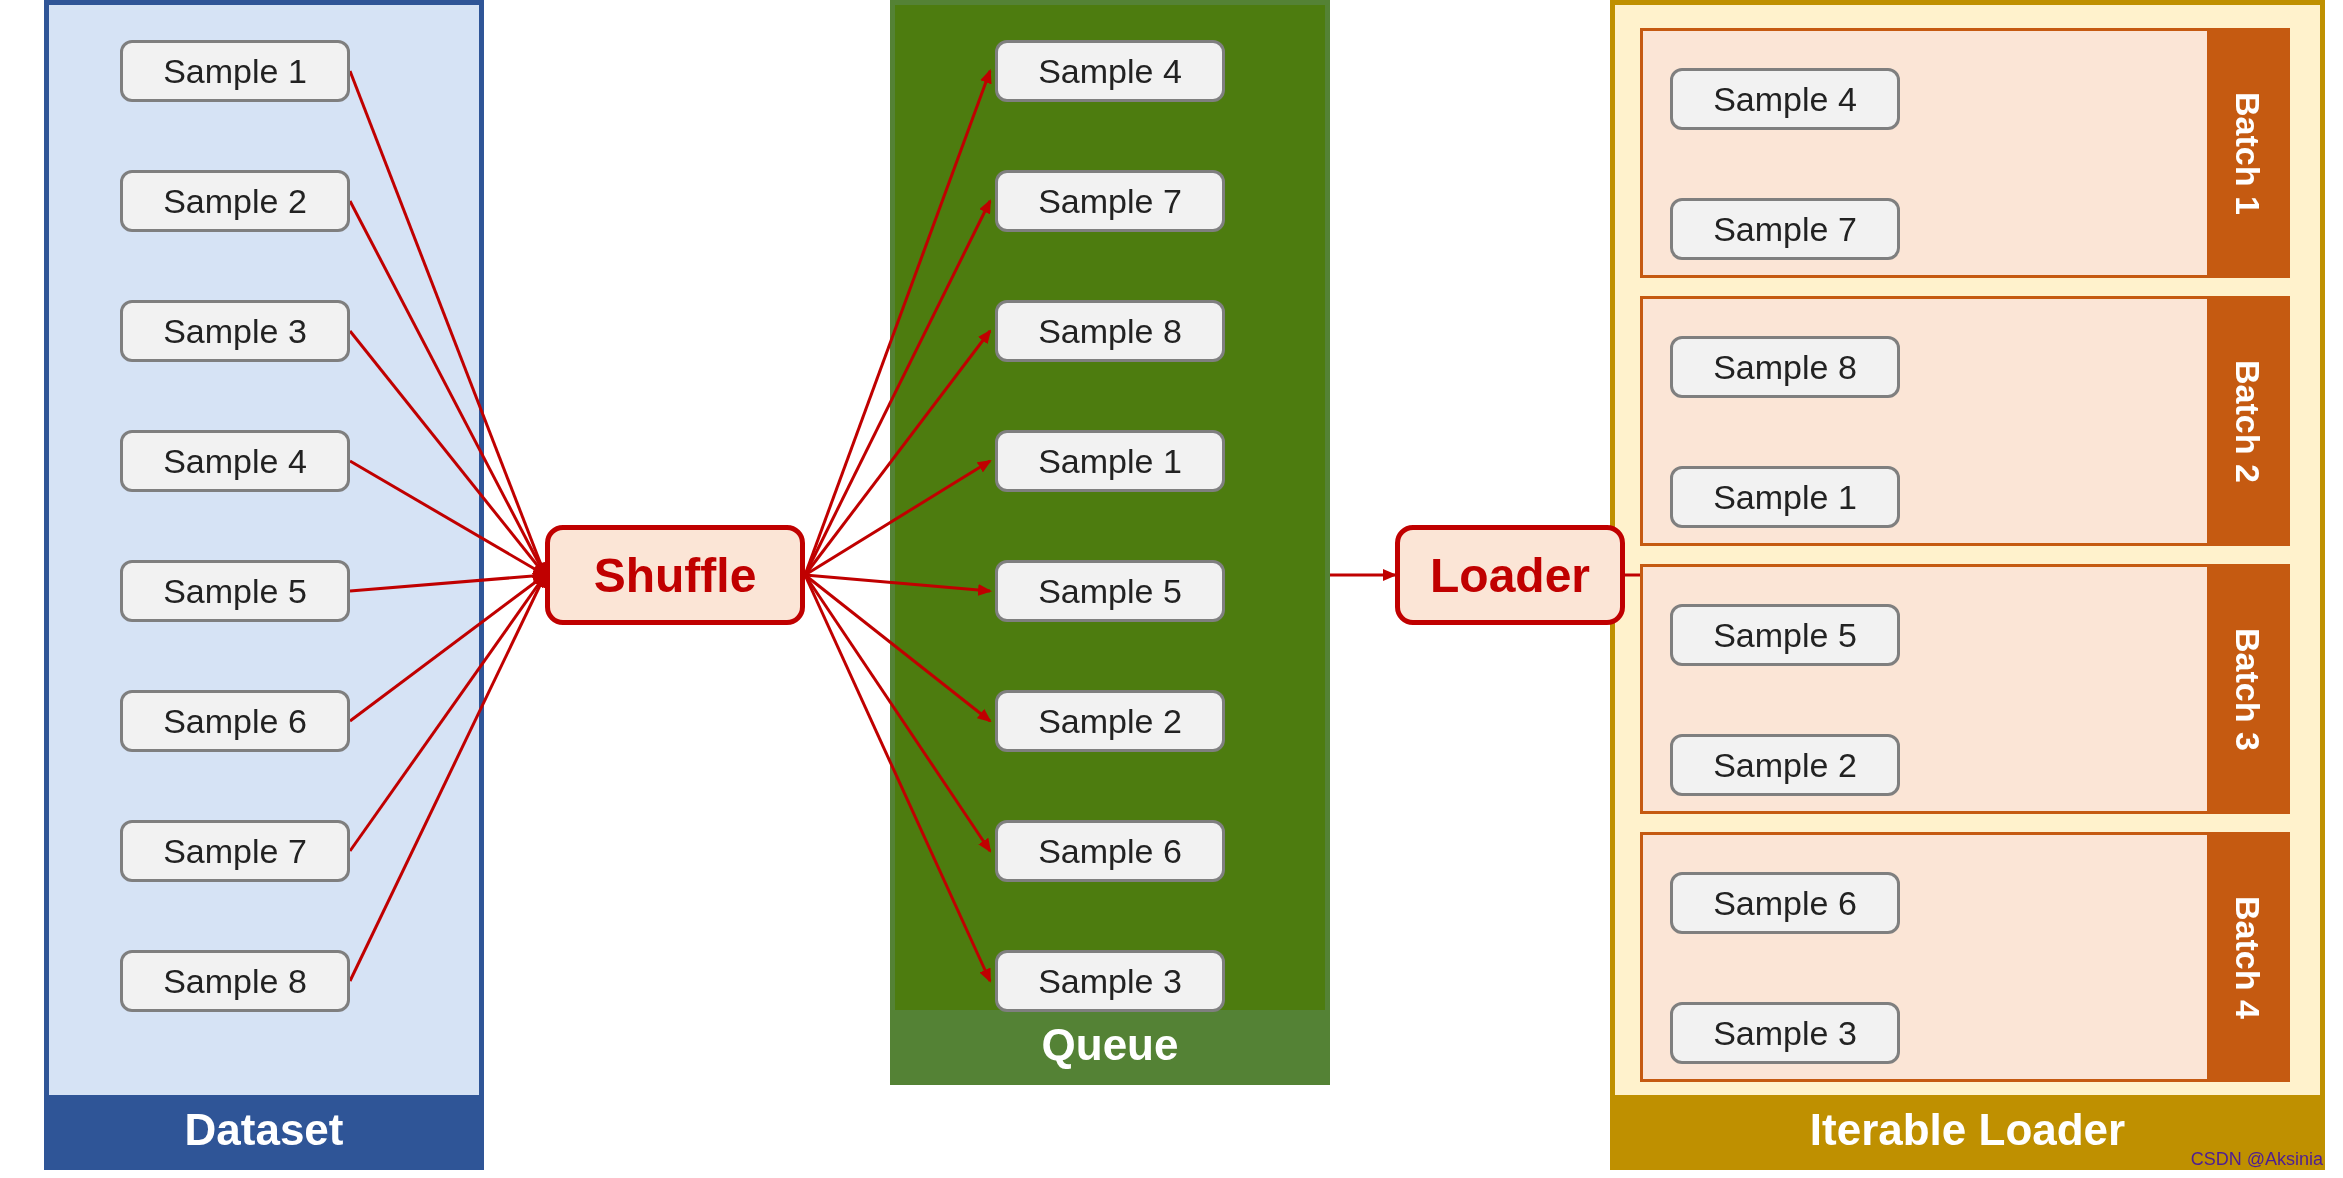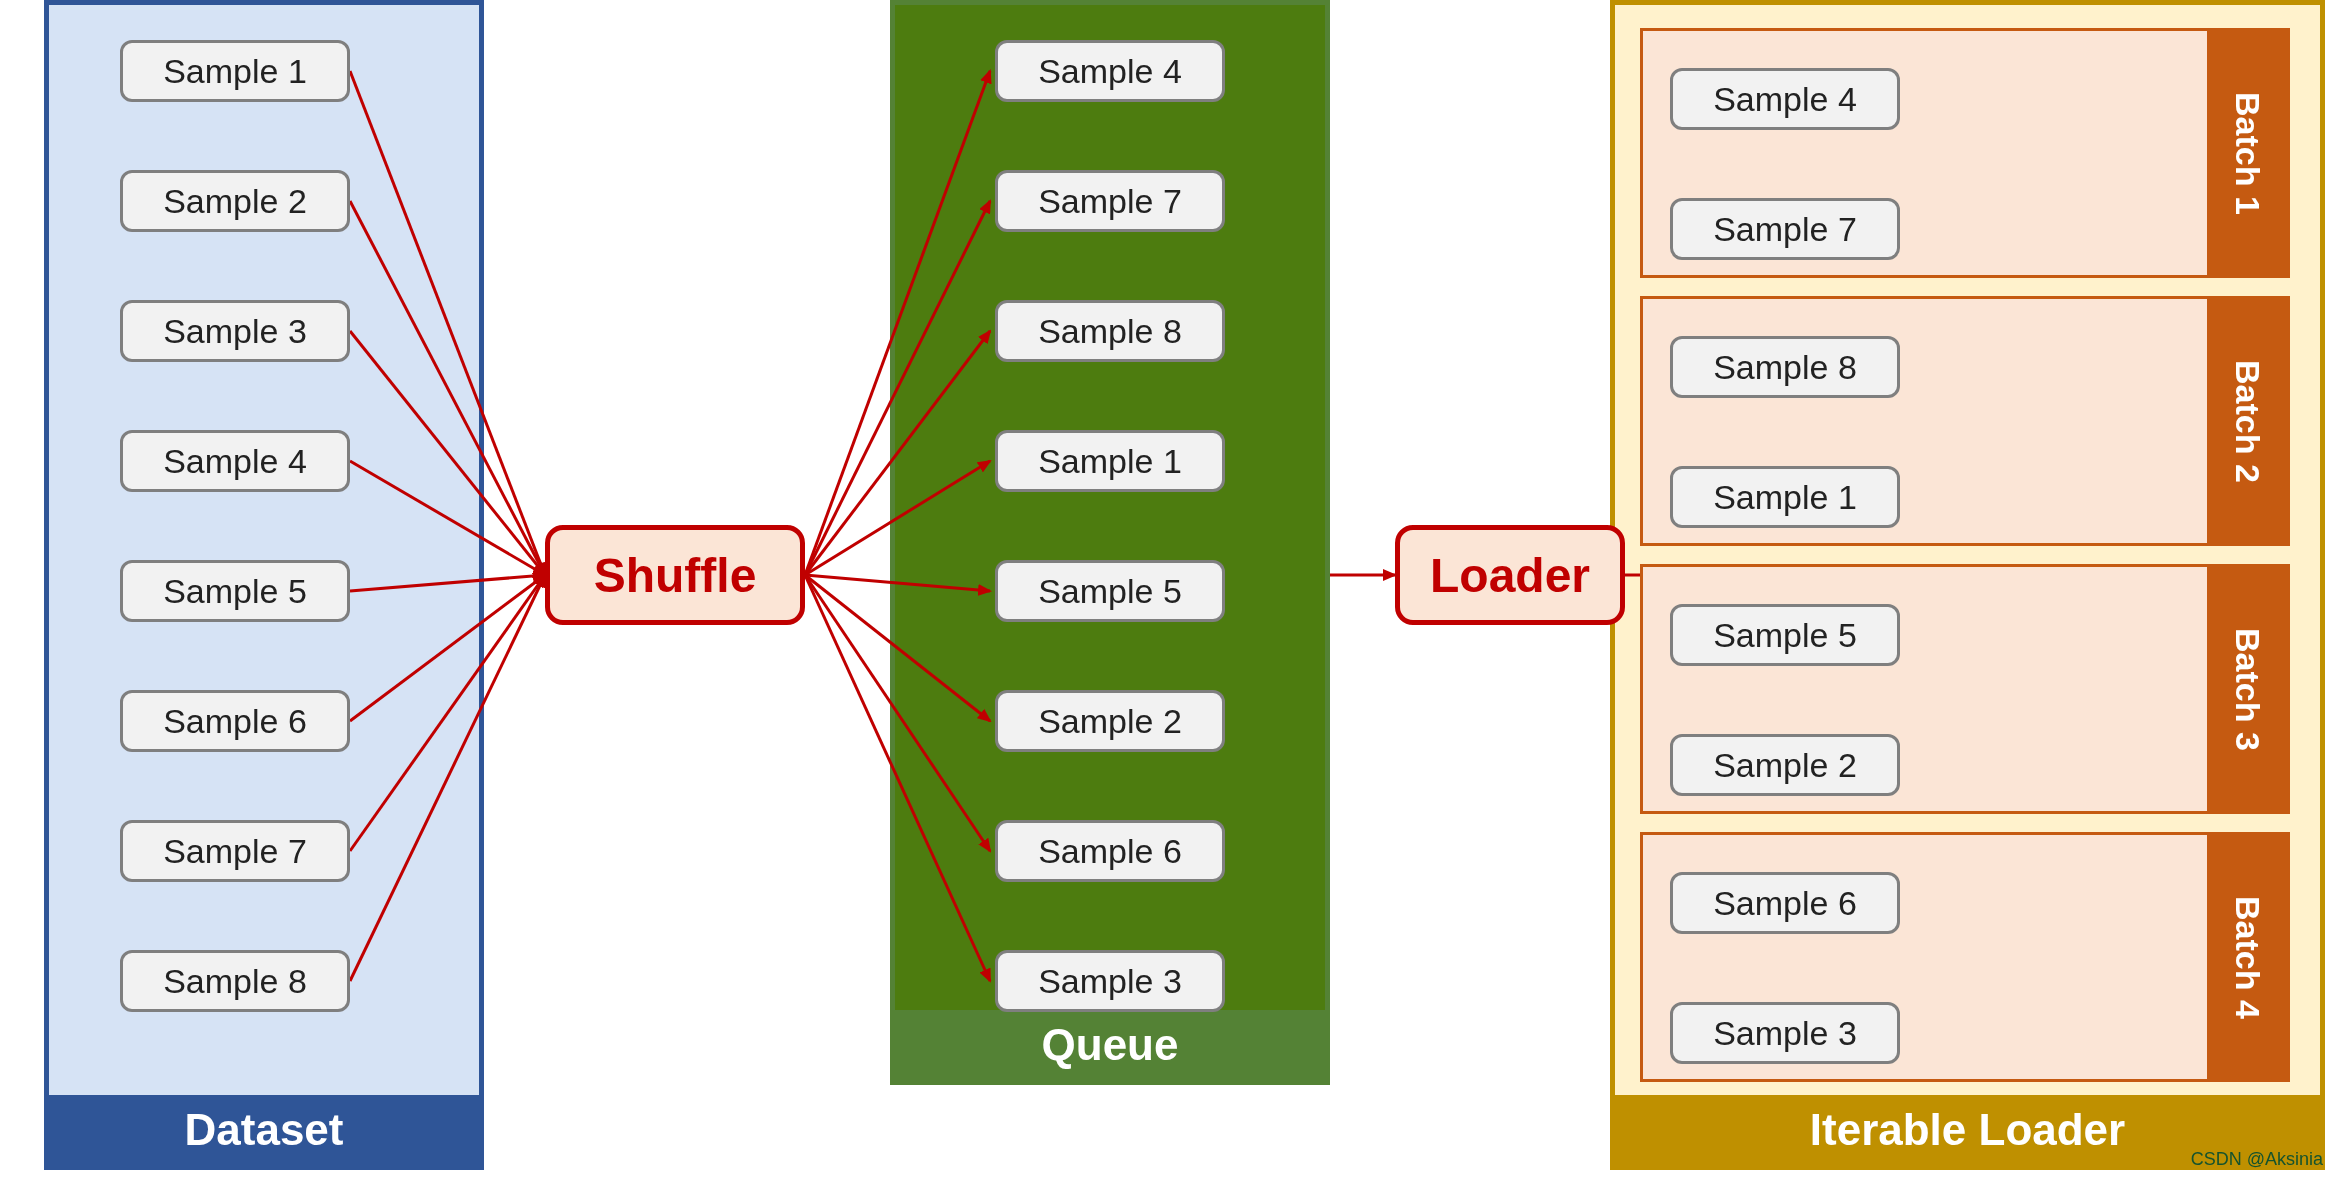--- a/index.html
+++ b/index.html
@@ -130,21 +130,21 @@
     display: flex;
     align-items: center;
     justify-content: center;
   }
 
   .watermark {
     position: absolute;
     right: 20px;
     bottom: 8px;
     font-size: 18px;
-    color: #14532d;
+    color: #4c1d95;
   }
 </style>
 </head>
 <body>
 
 <div class="stage">
 
   <div class="col dataset">
     <div class="label">Dataset</div>
   </div>

